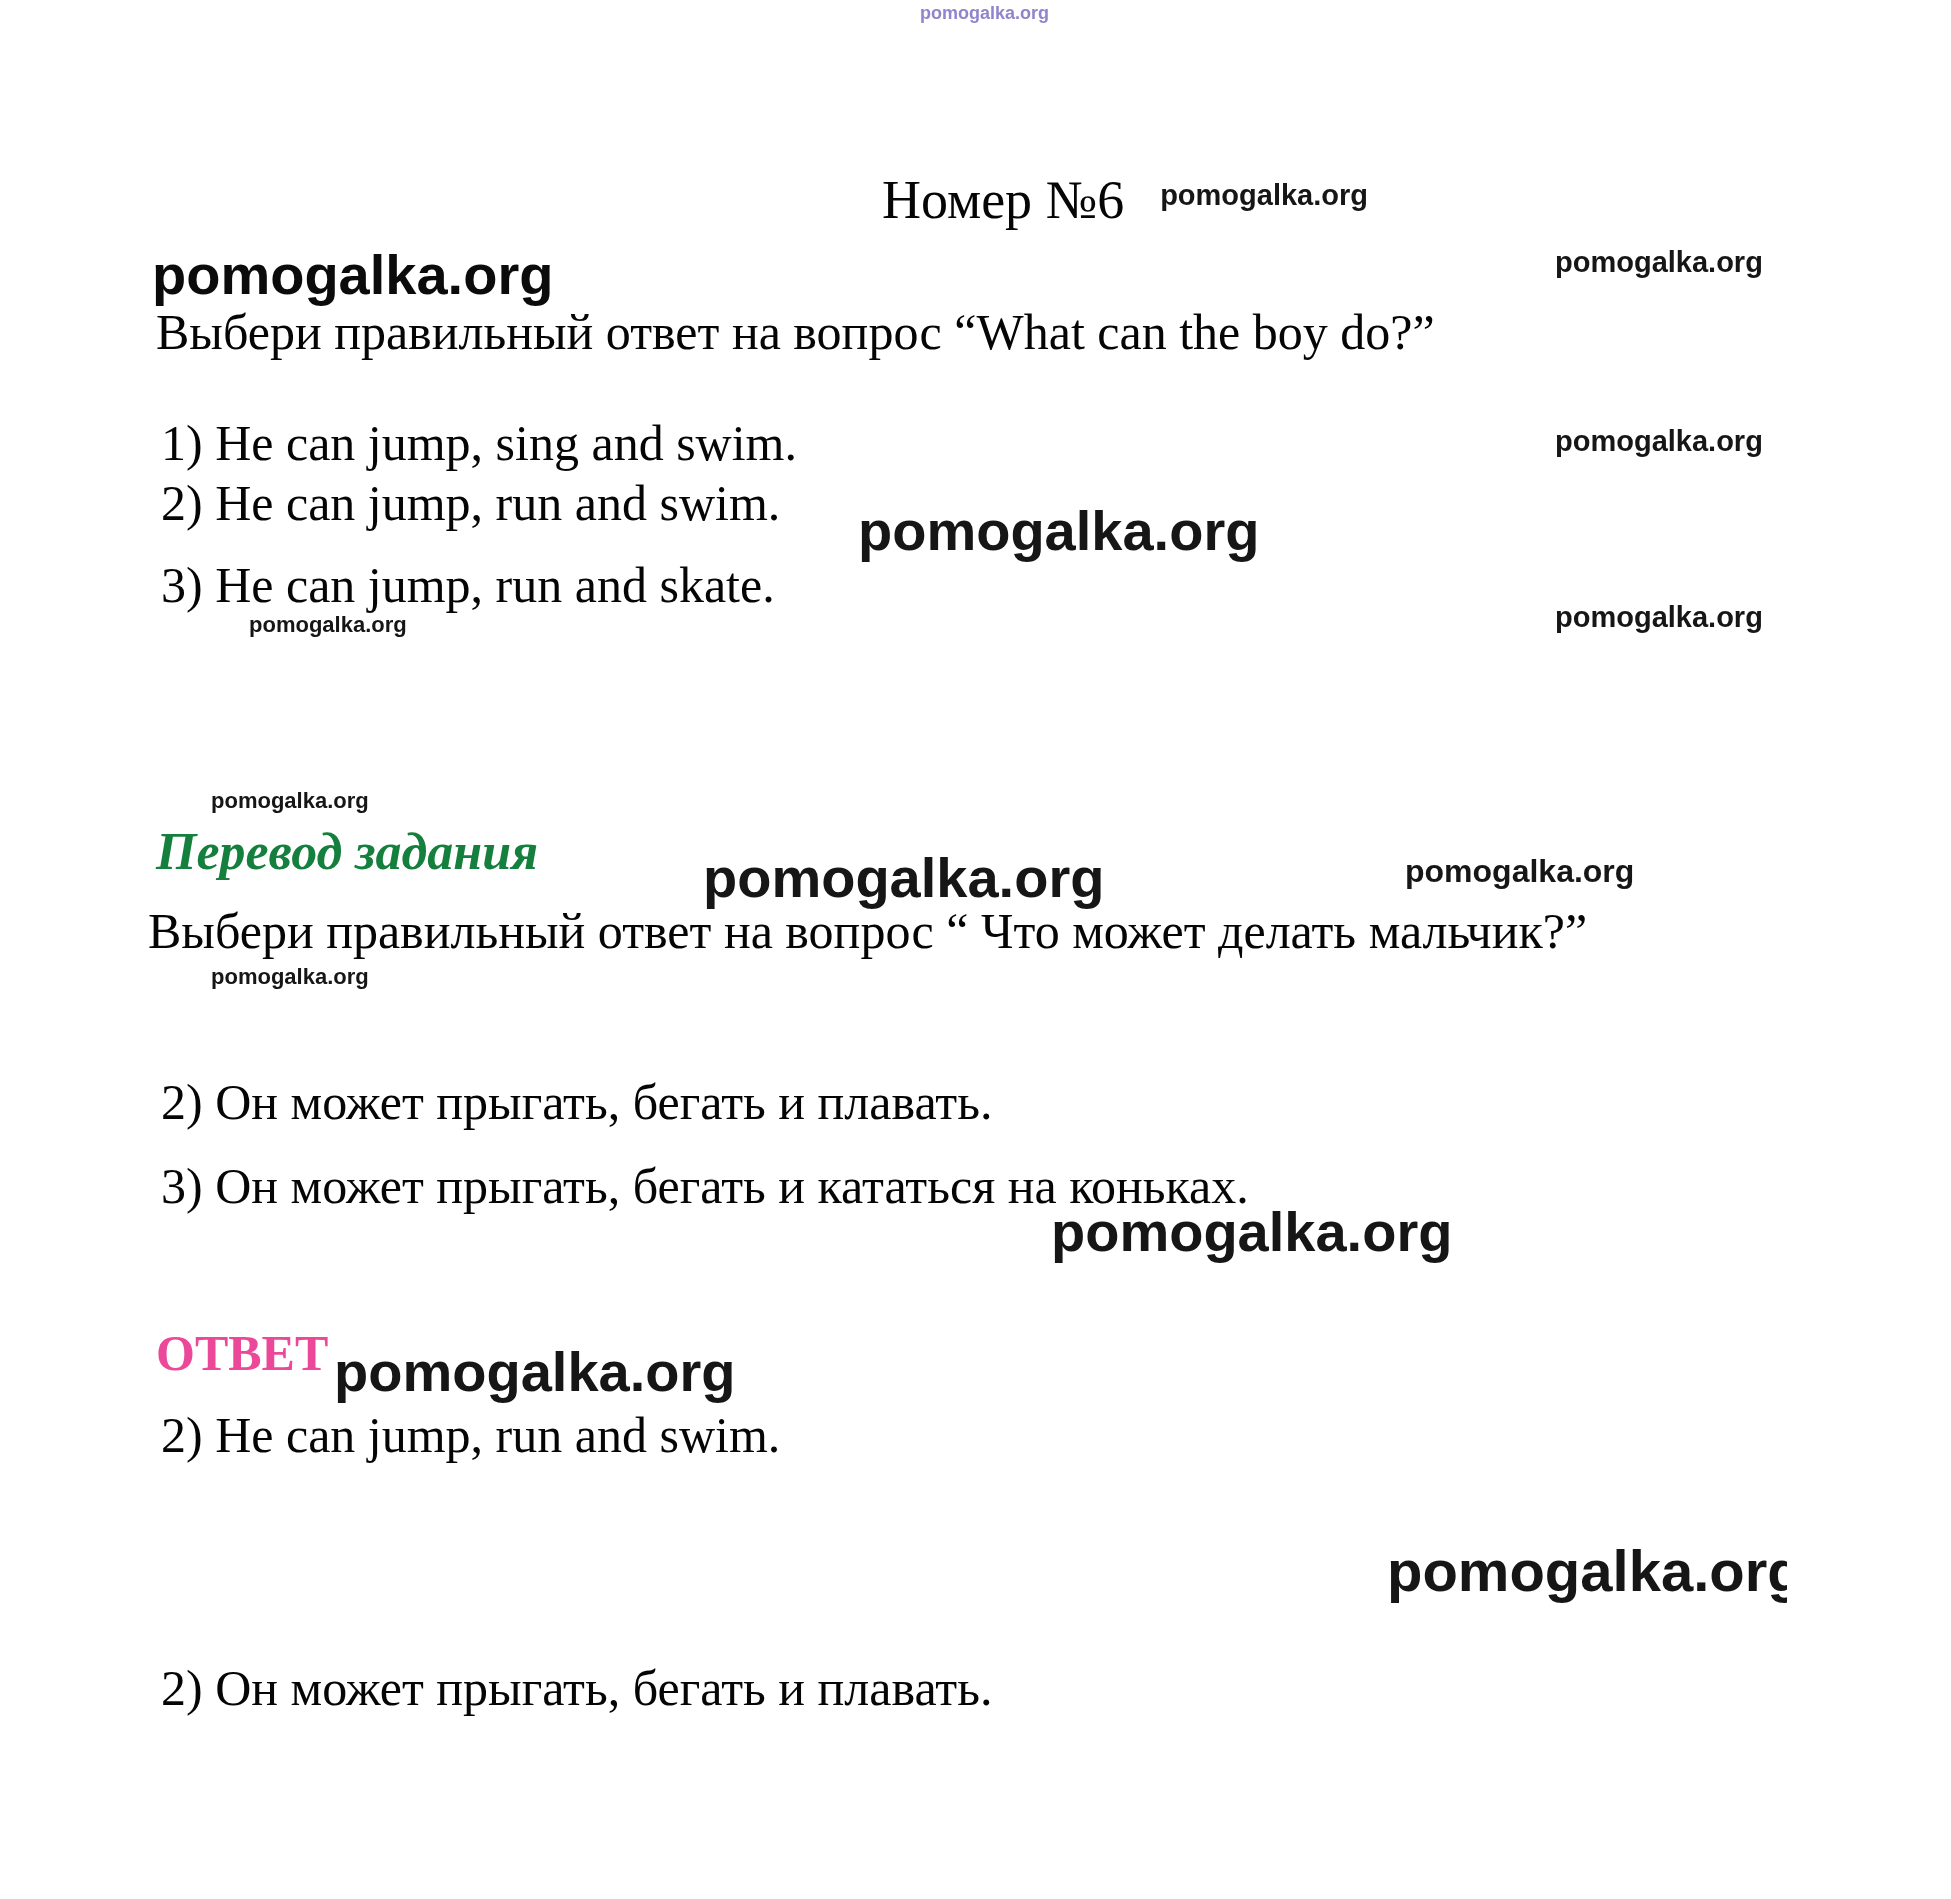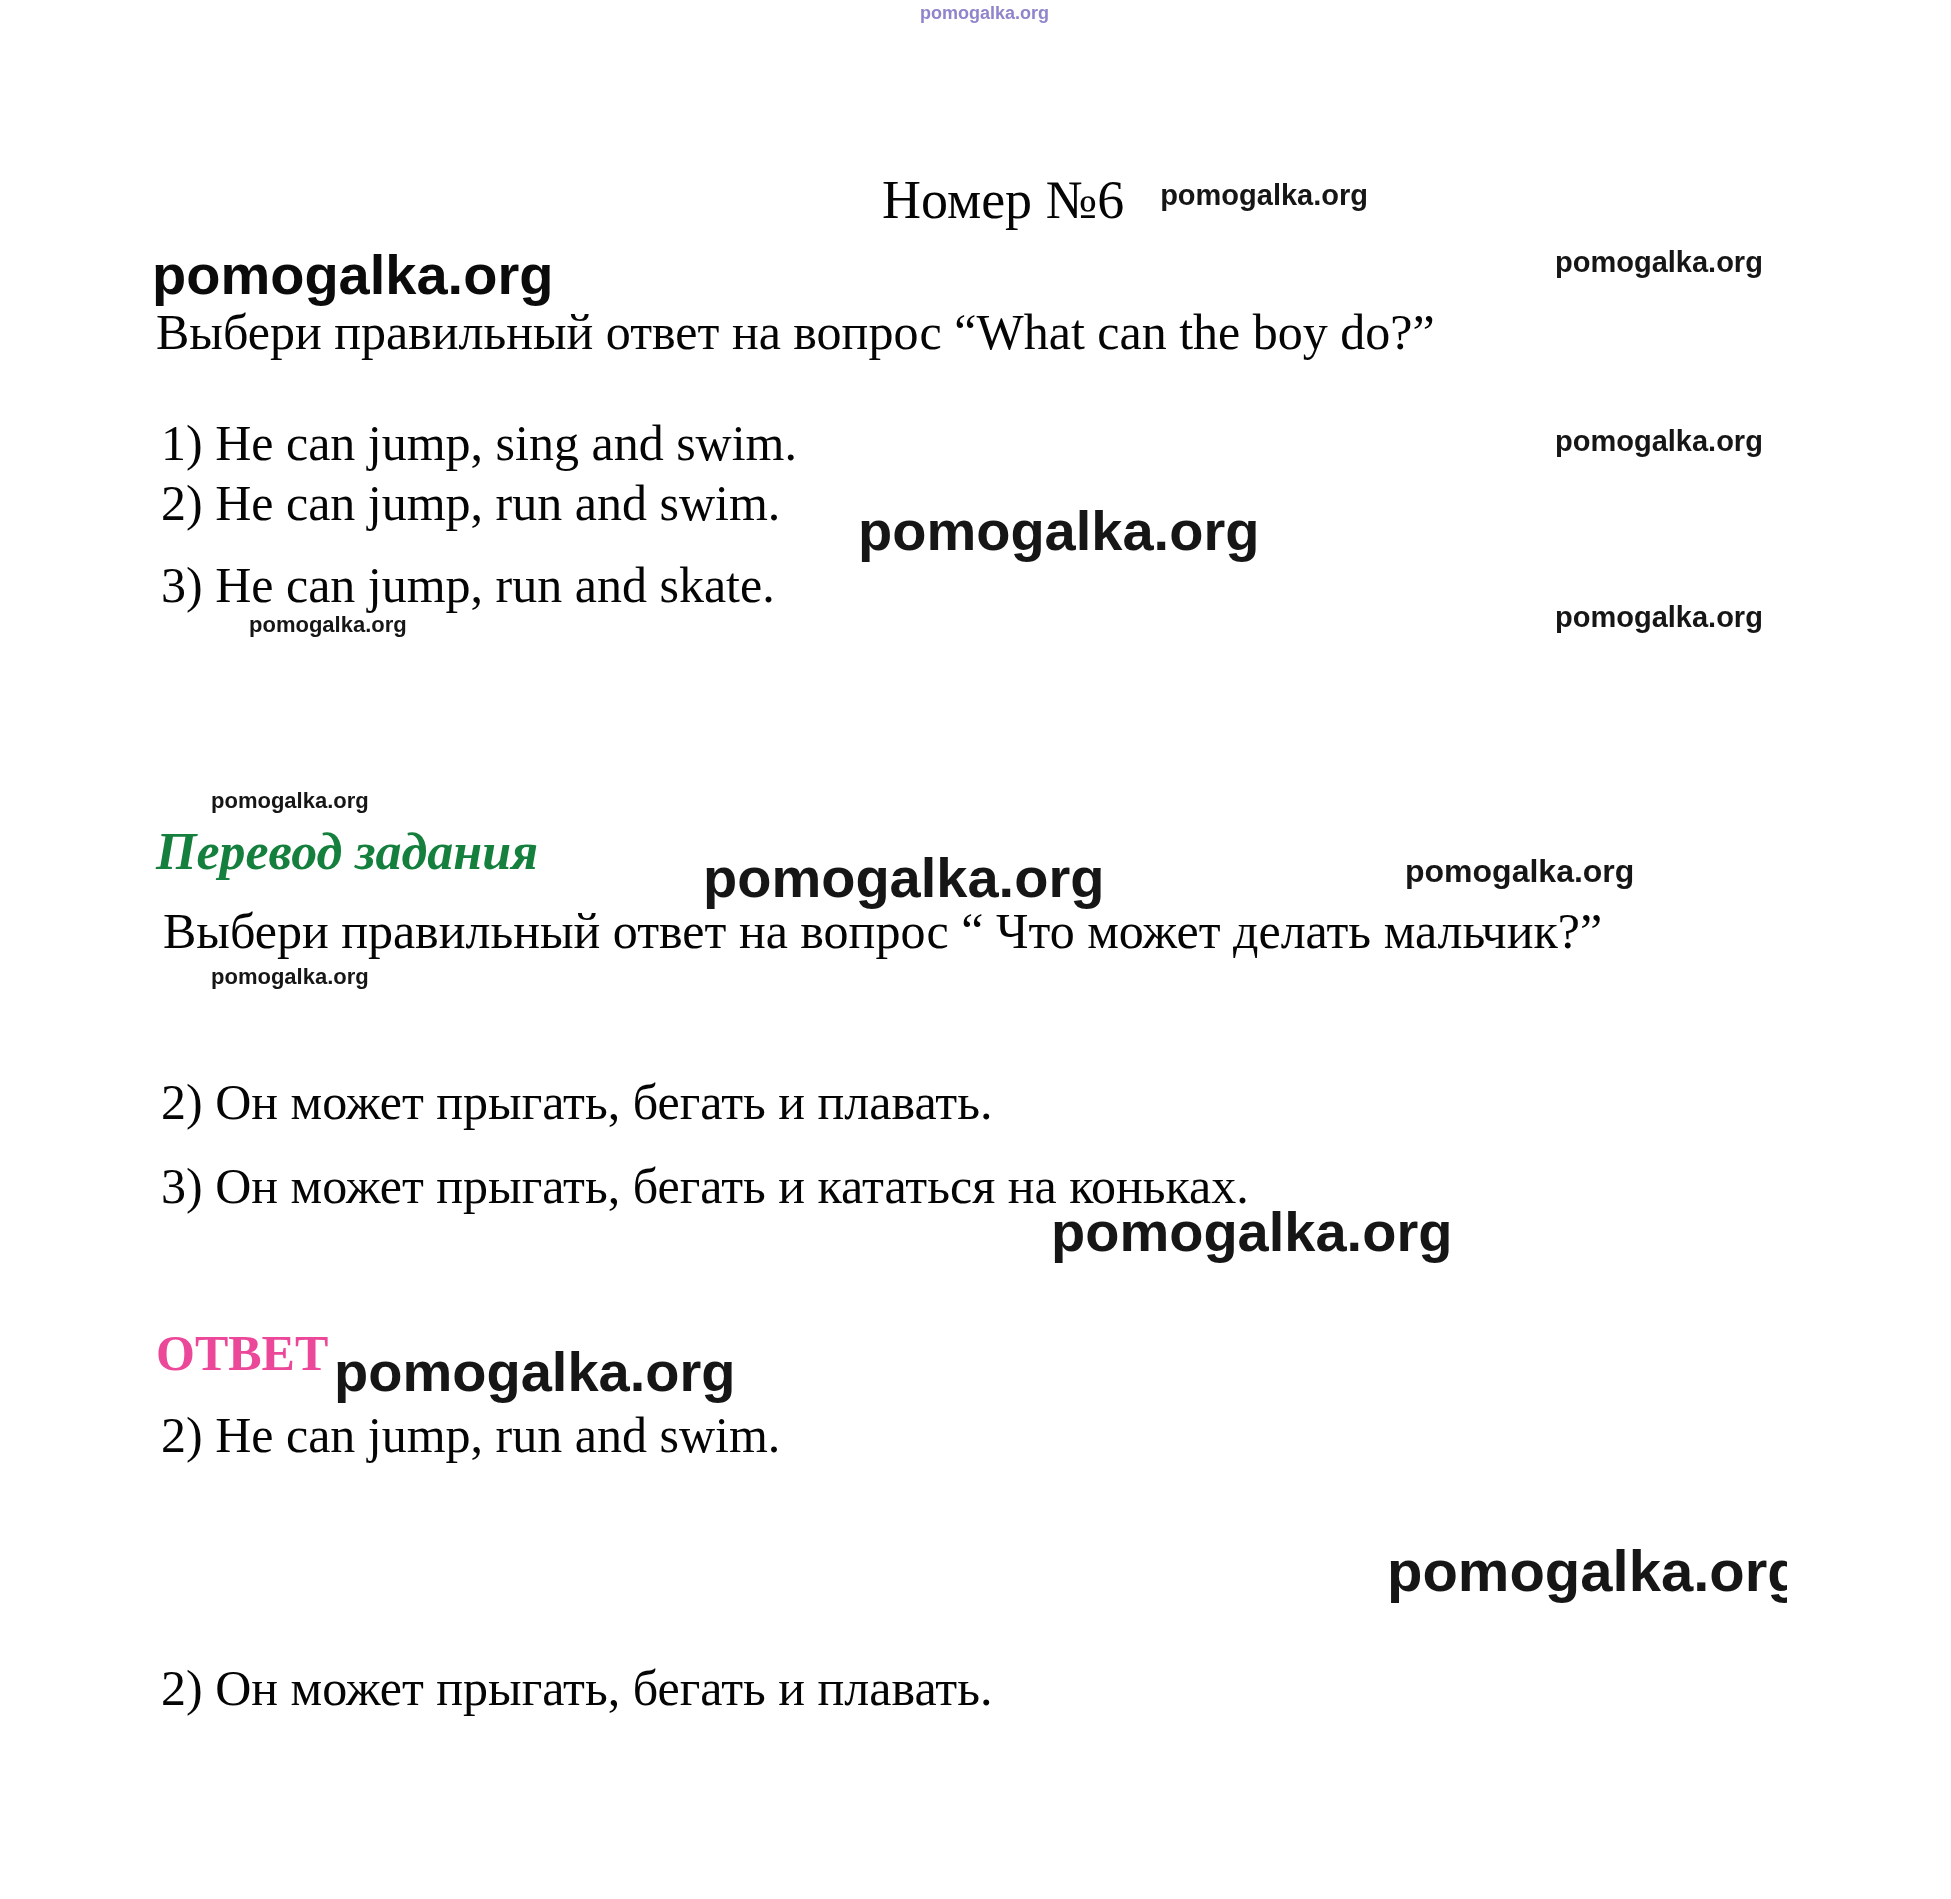--- a/index.html
+++ b/index.html
@@ -98,21 +98,21 @@
 
 
   <div class="abs wm wm-sm" style="left: 211px; top: 788px;">pomogalka.org</div>
 
   <div class="abs t-subhead-italic" style="left: 156px; top: 822px;">Перевод задания</div>
 
   <div class="abs wm wm-xl" style="left: 703px; top: 845px;">pomogalka.org</div>
 
   <div class="abs wm wm-md2" style="left: 1405px; top: 853px;">pomogalka.org</div>
 
-  <div class="abs t-body" style="left: 163px; top: 903px;">Выбери правильный ответ на вопрос “ Что может делать мальчик?”</div>
+  <div class="abs t-body" style="left: 148px; top: 903px;">Выбери правильный ответ на вопрос “ Что может делать мальчик?”</div>
 
   <div class="abs wm wm-sm" style="left: 211px; top: 964px;">pomogalka.org</div>
 
 
   <div class="abs t-body" style="left: 161px; top: 1074px;">2) Он может прыгать, бегать и плавать.</div>
 
   <div class="abs t-body" style="left: 161px; top: 1158px;">3) Он может прыгать, бегать и кататься на коньках.</div>
 
   <div class="abs wm wm-xl" style="left: 1051px; top: 1199px;">pomogalka.org</div>
 

